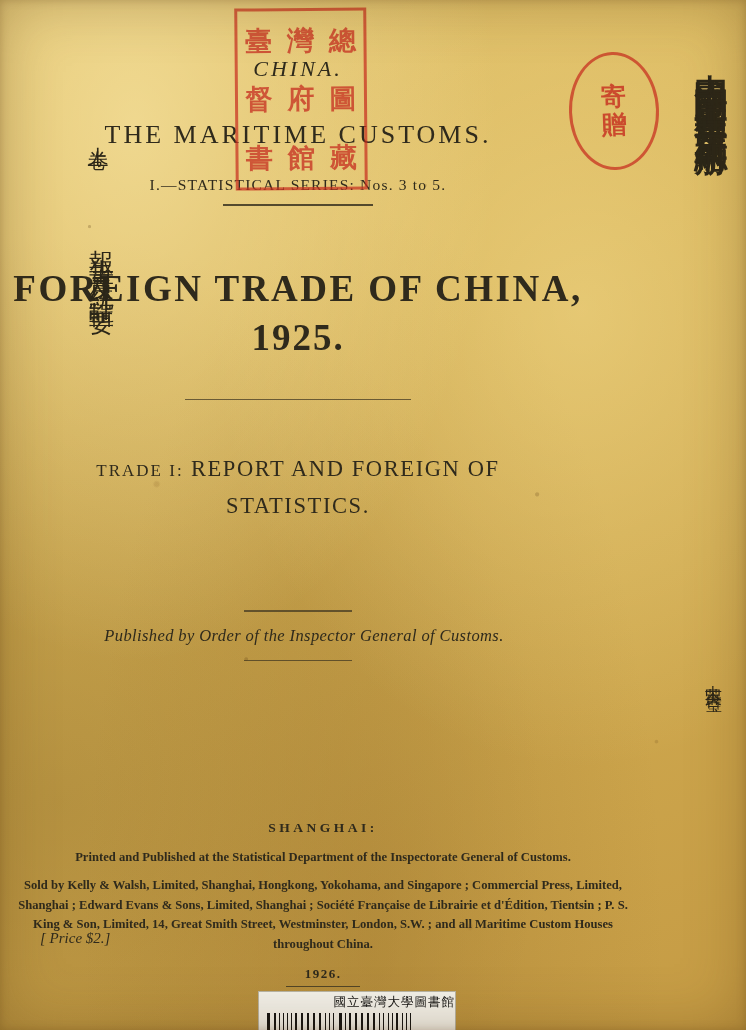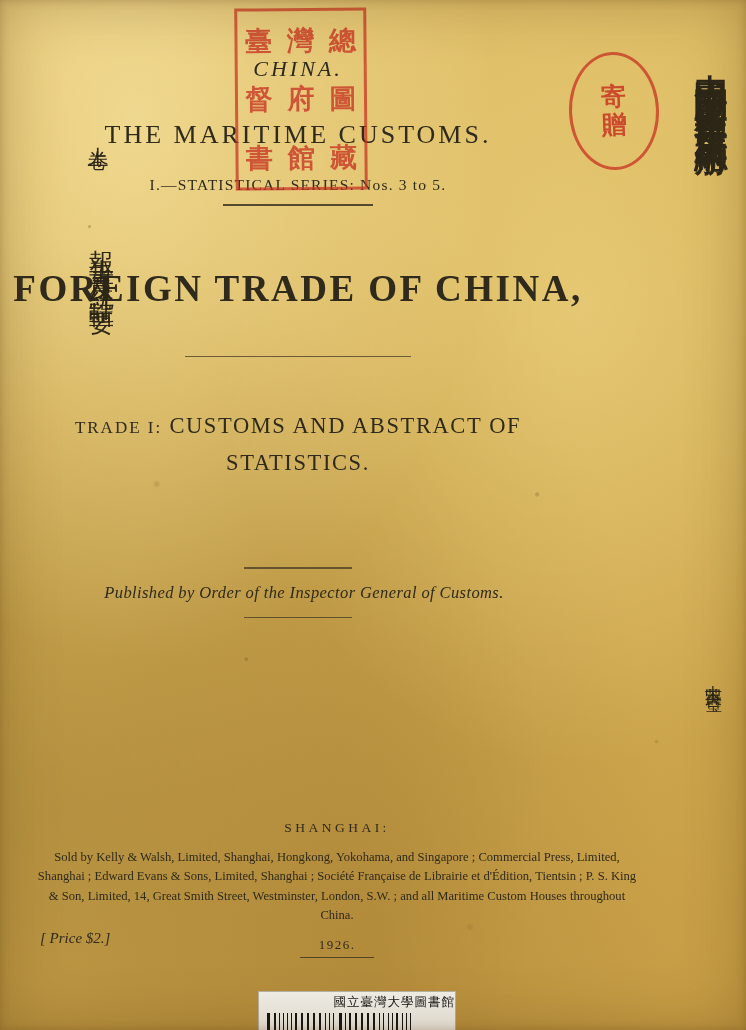--- a/index.html
+++ b/index.html
@@ -103,26 +103,27 @@
     font-size: 16.5px;
     font-style: italic;
     letter-spacing: .4px;
     padding-left: 12px;
   }
   .rule-pub-bot { width: 108px; margin-top: 14px; height: 1.4px; }
 
   
   .imprint {
     position: absolute;
-    left: 32px;
+    left: 18px;
     top: 818px;
     width: 610px;
     text-align: center;
     font-size: 12.6px;
     line-height: 1.55;
+    font-weight: bold;
   }
   .imprint .city {
     font-size: 13.5px;
     letter-spacing: 3.5px;
     margin-bottom: 9px;
   }
   .imprint .p1 { margin-bottom: 9px; }
   .imprint .year {
     margin-top: 9px;
     font-size: 13px;
@@ -269,25 +270,26 @@
 
 <div class="page">
 
   <div class="en-block">
     <div class="line-china">CHINA.</div>
     <div class="line-maritime">THE MARITIME CUSTOMS.</div>
     <div class="line-series">I.—STATISTICAL SERIES: Nos. 3 to 5.</div>
     <div class="rule"></div>
 
     <div class="title-main">FOREIGN TRADE OF CHINA,</div>
+    <div class="title-year">1925.</div>
     <div class="rule rule-mid thin"></div>
 
     <div class="part-line">
       <span class="smallcap">TRADE I:</span>
-      <span>CUSTOMS AND ABSTRACT OF</span>
+      <span>REPORT AND FOREIGN OF</span>
       <br>
       <span>STATISTICS.</span>
     </div>
 
     <div class="rule rule-pub-top thin"></div>
     <div class="published">Published by Order of the Inspector General of Customs.</div>
     <div class="rule rule-pub-bot thin"></div>
   </div>
 
   <div class="cn-main">中國海關民國十四年華洋貿易總册</div>
@@ -307,20 +309,21 @@
     <span>藏</span>
   </div>
 
   <div class="stamp-round">
     <span>寄</span>
     <span>贈</span>
   </div>
 
   <div class="imprint">
     <div class="city">SHANGHAI:</div>
+    <div class="p1">Printed and Published at the Statistical Department of the Inspectorate General of Customs.</div>
     <div>Sold by Kelly &amp; Walsh, Limited, Shanghai, Hongkong, Yokohama, and Singapore ; Commercial Press, Limited, Shanghai ; Edward Evans &amp; Sons, Limited, Shanghai ; Société Française de Librairie et d'Édition, Tientsin ; P. S. King &amp; Son, Limited, 14, Great Smith Street, Westminster, London, S.W. ; and all Maritime Custom Houses throughout China.</div>
     <div class="year">1926.</div>
     <div class="year-rule"></div>
   </div>
 
   <div class="price">[ Price $2.]</div>
 
   <div class="barcode-label">
     <div class="lib-name">國立臺灣大學圖書館</div>
     <div class="bars" id="bars">

